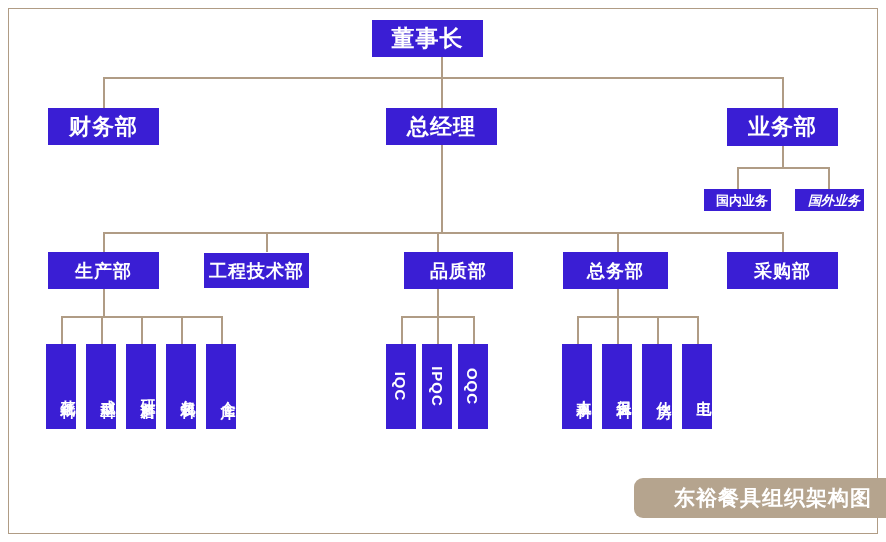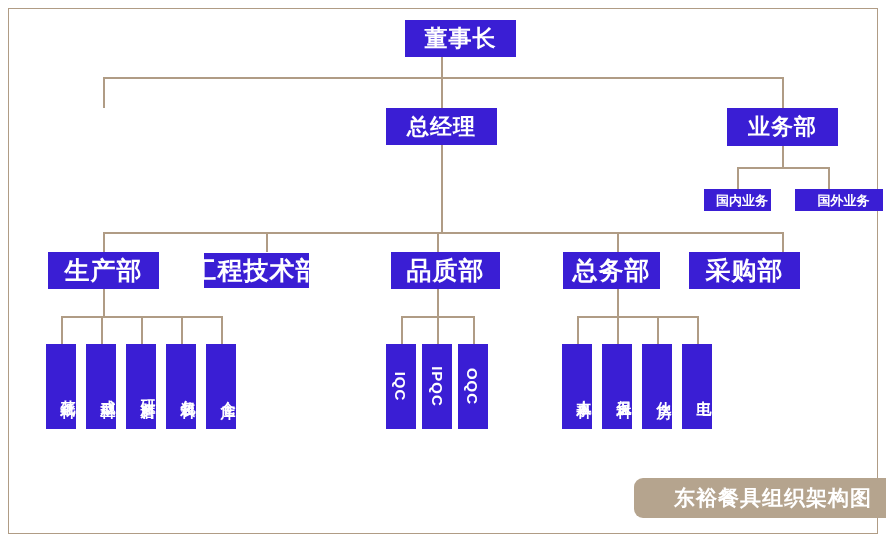--- a/index.html
+++ b/index.html
@@ -32,21 +32,21 @@
     justify-content:center;
     box-sizing:border-box;
     line-height:1;
     text-align:center;
     letter-spacing:1px;
     white-space:nowrap;
   }
   
   .lvl1{font-size:23px;font-weight:700;}
   .lvl2{font-size:22px;font-weight:700;}
-  .lvl3{font-size:25px;font-weight:700;}
+  .lvl3{font-size:18px;font-weight:700;}
   .small{font-size:13px;font-weight:700;letter-spacing:0px;padding-left:9px;}
   
   .vnode{
     writing-mode:vertical-rl;
     text-orientation:upright;
     font-size:15px;
     font-weight:700;
     letter-spacing:2px;
     padding-top:8px;
     align-items:flex-start;
@@ -125,40 +125,41 @@
   <div class="ln lnv" style="left:437px;top:316px;height:28px;"></div>
   <div class="ln lnv" style="left:473px;top:316px;height:28px;"></div>
 
   <div class="ln lnv" style="left:617px;top:289px;height:28px;"></div>
   <div class="ln lnh" style="left:577px;top:316px;width:120px;"></div>
   <div class="ln lnv" style="left:577px;top:316px;height:28px;"></div>
   <div class="ln lnv" style="left:617px;top:316px;height:28px;"></div>
   <div class="ln lnv" style="left:657px;top:316px;height:28px;"></div>
   <div class="ln lnv" style="left:697px;top:316px;height:28px;"></div>
 
-  <div class="node lvl1" style="left:405px;top:20px;width:111px;height:37px;">董事长</div>
+  <div class="node lvl1" style="left:372px;top:20px;width:111px;height:37px;">董事长</div>
 
+  <div class="node lvl2" style="left:48px;top:108px;width:111px;height:37px;">财务部</div>
 
   <div class="node lvl2" style="left:727px;top:108px;width:111px;height:38px;">业务部</div>
 
   <div class="node lvl2" style="left:386px;top:108px;width:111px;height:37px;">总经理</div>
 
   <div class="node small" style="left:704px;top:189px;width:67px;height:22px;">国内业务</div>
 
-  <div class="node small" style="left:795px;top:189px;width:88px;height:22px;">国外业务</div>
+  <div class="node small" style="left:795px;top:189px;width:69px;height:22px;font-style:italic;">国外业务</div>
 
   <div class="node lvl3" style="left:48px;top:252px;width:111px;height:37px;">生产部</div>
 
   <div class="node lvl3" style="left:204px;top:253px;width:105px;height:35px;">工程技术部</div>
 
-  <div class="node lvl3" style="left:391px;top:252px;width:109px;height:37px;">品质部</div>
+  <div class="node lvl3" style="left:404px;top:252px;width:109px;height:37px;">品质部</div>
 
-  <div class="node lvl3" style="left:563px;top:252px;width:97px;height:37px;text-align:center;">总务部</div>
+  <div class="node lvl3" style="left:563px;top:252px;width:105px;height:37px;text-align:center;">总务部</div>
 
-  <div class="node lvl3" style="left:689px;top:252px;width:111px;height:37px;">采购部</div>
+  <div class="node lvl3" style="left:727px;top:252px;width:111px;height:37px;">采购部</div>
 
   <div class="node vnode" style="left:46px;top:344px;width:30px;height:85px;">花纸科</div>
   <div class="node vnode" style="left:86px;top:344px;width:30px;height:85px;">成型科</div>
   <div class="node vnode" style="left:126px;top:344px;width:30px;height:85px;">研磨科</div>
   <div class="node vnode" style="left:166px;top:344px;width:30px;height:85px;">包装科</div>
   <div class="node vnode" style="left:206px;top:344px;width:30px;height:85px;">仓库</div>
 
   <div class="node rnode" style="left:386px;top:344px;width:30px;height:85px;">
     <span>IQC</span>
   </div>

